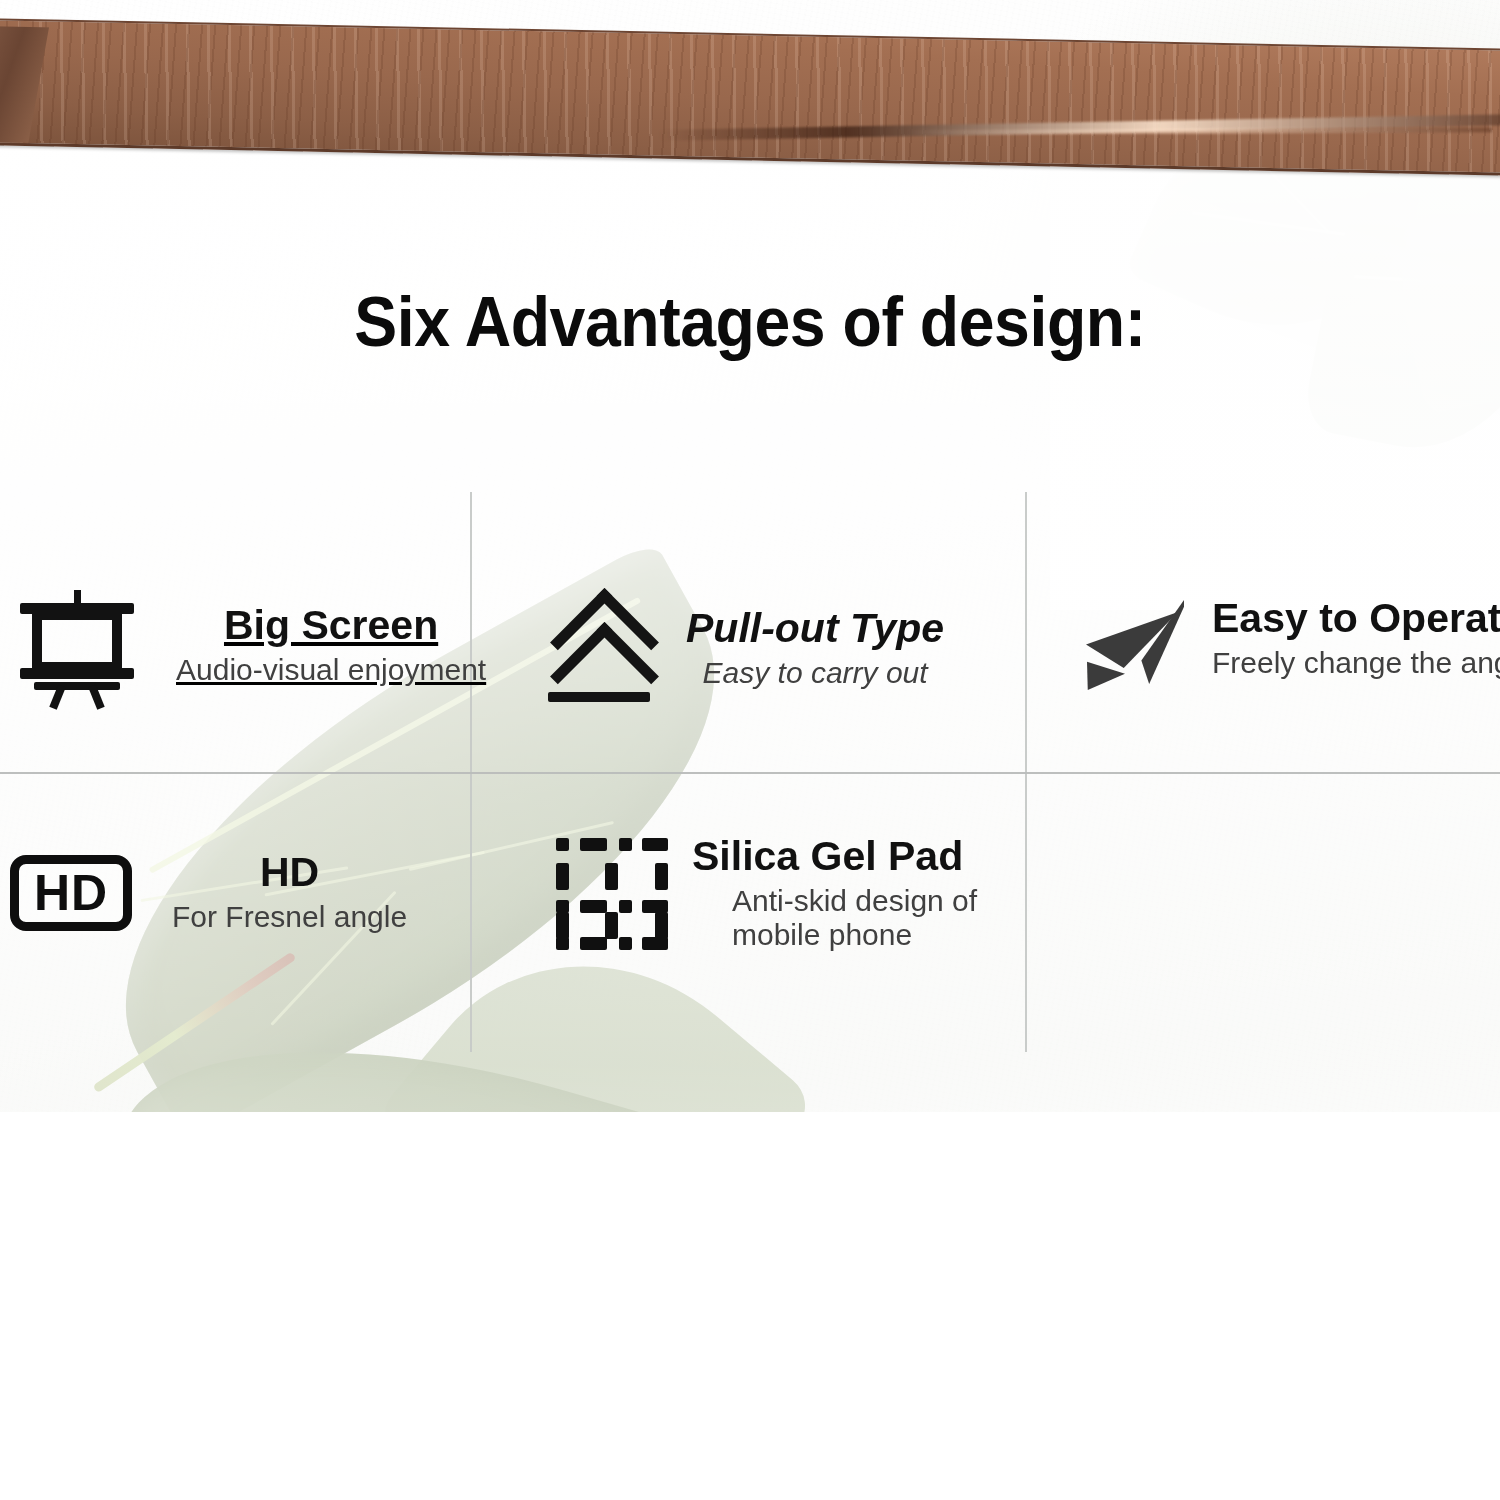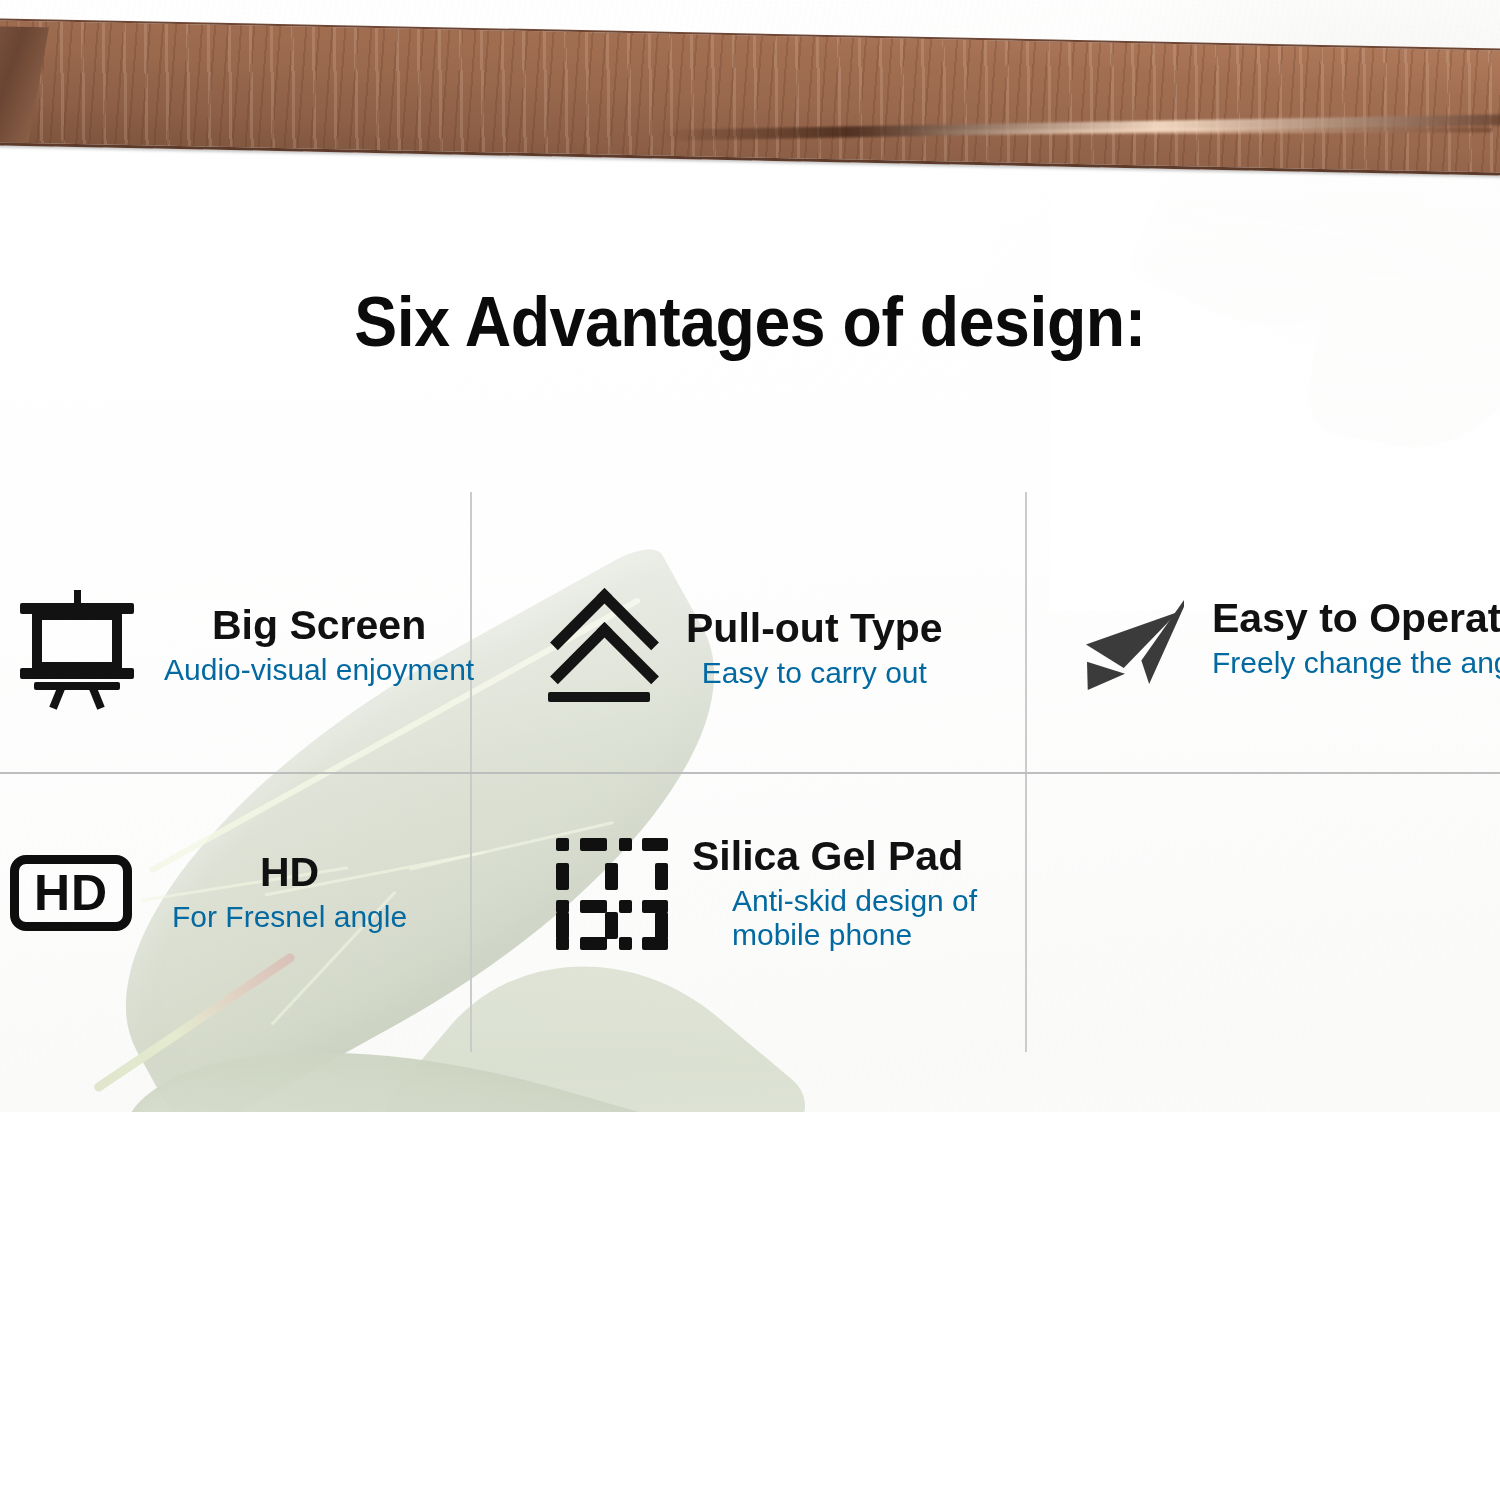--- a/index.html
+++ b/index.html
@@ -145,27 +145,27 @@
   .vl1{left:470px;top:492px;height:560px;}
   .vl2{left:1025px;top:492px;height:560px;}
   .hl1{left:0;top:772px;width:1500px;}
 
   .cell{position:absolute;display:flex;align-items:center;}
   .icon-box{
     flex:0 0 auto;display:flex;align-items:center;justify-content:center;
   }
   .txt{display:flex;flex-direction:column;}
   .f-title{font-size:41px;font-weight:bold;color:#111;line-height:1.0;white-space:nowrap;}
-  .f-sub{font-size:30px;font-weight:normal;color:#0369a1;line-height:1.12;margin-top:7px;white-space:nowrap;}
+  .f-sub{font-size:30px;font-weight:normal;color:#404040;line-height:1.12;margin-top:7px;white-space:nowrap;}
   .f-sub.two{white-space:normal;max-width:300px;margin-left:40px;}
 
   .c1{left:18px;top:590px;}
-  .c1 .txt{margin-left:28px;align-items:center;}
+  .c1 .txt{margin-left:40px;align-items:center;text-decoration:underline;}
   .c2{left:540px;top:596px;}
-  .c2 .txt{margin-left:28px;align-items:center;}
+  .c2 .txt{margin-left:28px;align-items:center;font-style:italic;}
   .c3{left:1086px;top:590px;}
   .c3 .txt{margin-left:20px;align-items:flex-start;}
   .c4{left:10px;top:852px;}
   .c4 .txt{margin-left:40px;align-items:center;}
   .c5{left:556px;top:836px;}
   .c5 .txt{margin-left:24px;align-items:flex-start;}
 
   
   .ic-screen{position:relative;width:118px;height:112px;}
   .ic-screen .knob{position:absolute;left:56px;top:0;width:7px;height:14px;background:#121212;}

